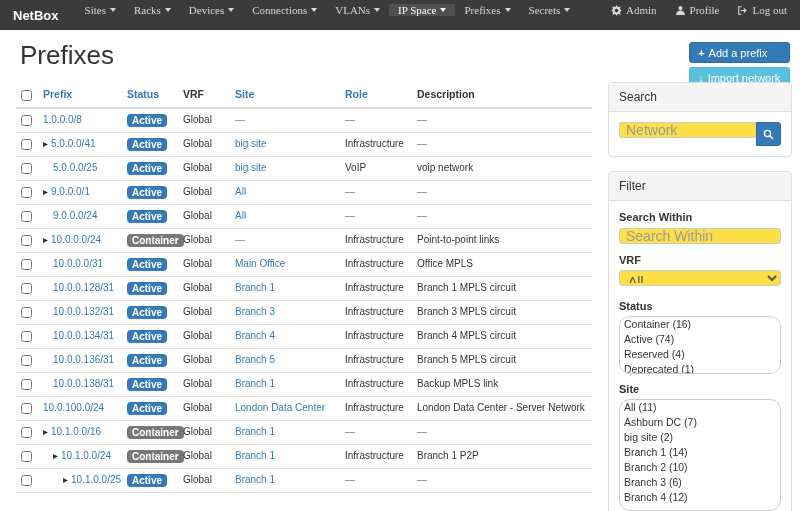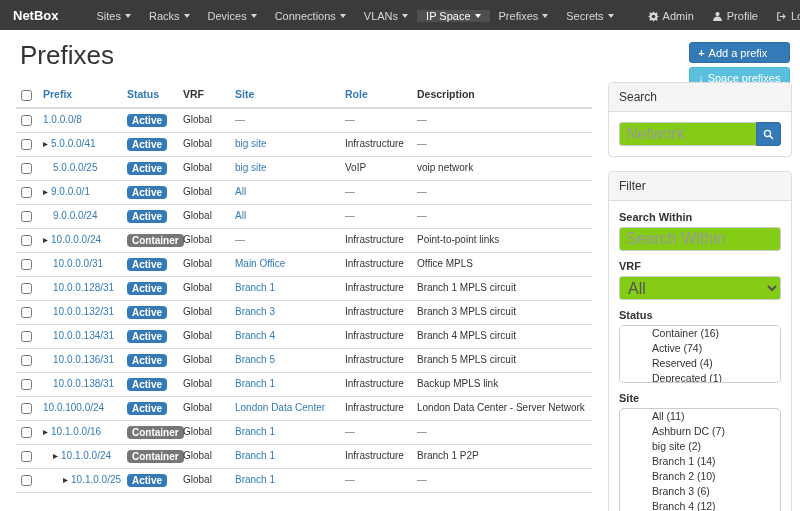--- a/index.html
+++ b/index.html
@@ -5,21 +5,21 @@
   * { box-sizing: border-box; }
   html,body { margin:0; padding:0; }
   body {
     width:800px; height:511px; overflow:hidden; position:relative;
     background:#fff; font-family:"Liberation Sans", sans-serif; color:#333;
   }
 
   
   .navbar { position:absolute; top:0; left:0; width:800px; height:30px; background:#3b3b3b; display:flex; align-items:stretch; z-index:20; }
   .brand { color:#fff; font-size:13px; font-weight:bold; padding:0 13px; display:flex; align-items:center; cursor:pointer; }
-  .nav-list { display:flex; list-style:none; margin:16px; padding:0; align-items:center; }
+  .nav-list { display:flex; list-style:none; margin:4px; padding:0; align-items:flex-start;font-family:Liberation Serif, serif; }
   .nav-item { color:#d8d8d8; font-size:11px; padding:0 9px; display:flex; align-items:center; gap:4px; cursor:pointer; white-space:nowrap; }
   .nav-item[data-active="true"] { background:#4f4f4f; color:#fff; }
   .caret { width:0; height:0; border-left:3px solid transparent; border-right:3px solid transparent; border-top:4px solid currentColor; display:inline-block; }
   .nav-right { margin-left:auto; }
   .nav-ico { display:inline-flex; align-items:center; }
 
   
   .page-title { position:absolute; left:20px; top:40px; margin:0; font-size:26px; font-weight:400; color:#333; }
   .page-buttons { position:absolute; right:10px; top:42px; display:flex; gap:4px;flex-direction:column; }
   .btn { display:inline-flex; align-items:center; gap:4px; font-size:11px; padding:0 8px; height:21px; border-radius:3px; color:#fff; cursor:pointer; font-family:inherit; }
@@ -48,28 +48,28 @@
   .label-badge { display:inline-block; font-size:10px; font-weight:bold; color:#fff; padding:2px 5px; border-radius:4px; background:#337ab7; line-height:9px; }
   .label-badge[data-status="Container"] { background:#777; }
   td.col-desc { overflow:hidden; }
 
   
   .sidebar { position:absolute; left:608px; top:82px; width:184px; }
   .panel { border:1px solid #ddd; border-radius:4px; margin-bottom:14px; background:#fff; }
   .panel-heading { background:#f5f5f5; border-bottom:1px solid #ddd; padding:7px 10px; font-size:12px; color:#333; border-radius:3px 3px 0 0; }
   .panel-body { padding:10px; }
   .input-group { display:flex; }
-  .form-control { width:100%; font-size:16px; padding:3px 6px; border:1px solid #ccc; border-radius:3px; color:#555; height:24px; font-family:inherit; background:#84cc16; }
+  .form-control { width:100%; font-size:14px; padding:3px 6px; border:1px solid #ccc; border-radius:3px; color:#555; height:16px; font-family:inherit; background:#fde047; }
   .form-control::placeholder { color:#999; }
   .input-group .form-control { border-radius:3px 0 0 3px; border-right:none; }
   .search-btn { width:30px; height:24px; background:#337ab7; border:1px solid #2e6da4; border-radius:0 3px 3px 0; color:#fff; display:flex; align-items:center; justify-content:center; cursor:pointer; padding:0; }
   .filter-label { display:block; font-size:11px; font-weight:bold; margin:9px 0 4px; color:#333; }
   .panel-body .filter-label:first-child { margin-top:0; }
   select.form-control { padding:2px 4px; }
-  .listbox { border:1px solid #ccc; border-radius:5px; overflow-y:scroll; font-size:10.5px; color:#333; background:#fff;padding-left:28px; }
+  .listbox { border:1px solid #ccc; border-radius:11px; overflow-y:scroll; font-size:10.5px; color:#333; background:#fff; }
   .listbox .opt { padding:1px 4px; cursor:pointer; line-height:13px; }
   #status-listbox { height:58px; }
   #site-listbox { height:112px; }
   .listbox::-webkit-scrollbar { width:10px; }
   .listbox::-webkit-scrollbar-track { background:#f1f1f1; border-left:1px solid #ddd; }
   .listbox::-webkit-scrollbar-thumb { background:#c1c1c1; }
 </style>
 </head>
 <body>
 
@@ -151,21 +151,21 @@
 
 <h1 class="page-title" data-name="page-title">Prefixes</h1>
 
 <div class="page-buttons" data-name="page-actions">
   <button class="btn" data-style="primary" data-name="add-prefix-button">
     <span class="btn-ico" data-name="plus-icon"></span>
     <span data-name="add-prefix-label">Add a prefix</span>
   </button>
   <button class="btn" data-style="info" data-name="import-prefixes-button">
     <span class="btn-ico" data-name="import-icon"></span>
-    <span data-name="import-prefixes-label">Space prefixes</span>
+    <span data-name="import-prefixes-label">Import network</span>
   </button>
   <button class="btn" data-style="success" data-name="export-prefixes-button">
     <span class="btn-ico" data-name="export-icon"></span>
     <span data-name="export-prefixes-label">Export prefixes</span>
   </button>
 </div>
 
 <div class="table-wrap" data-name="prefix-table-container">
   <table data-name="prefix-table">
     <colgroup>

